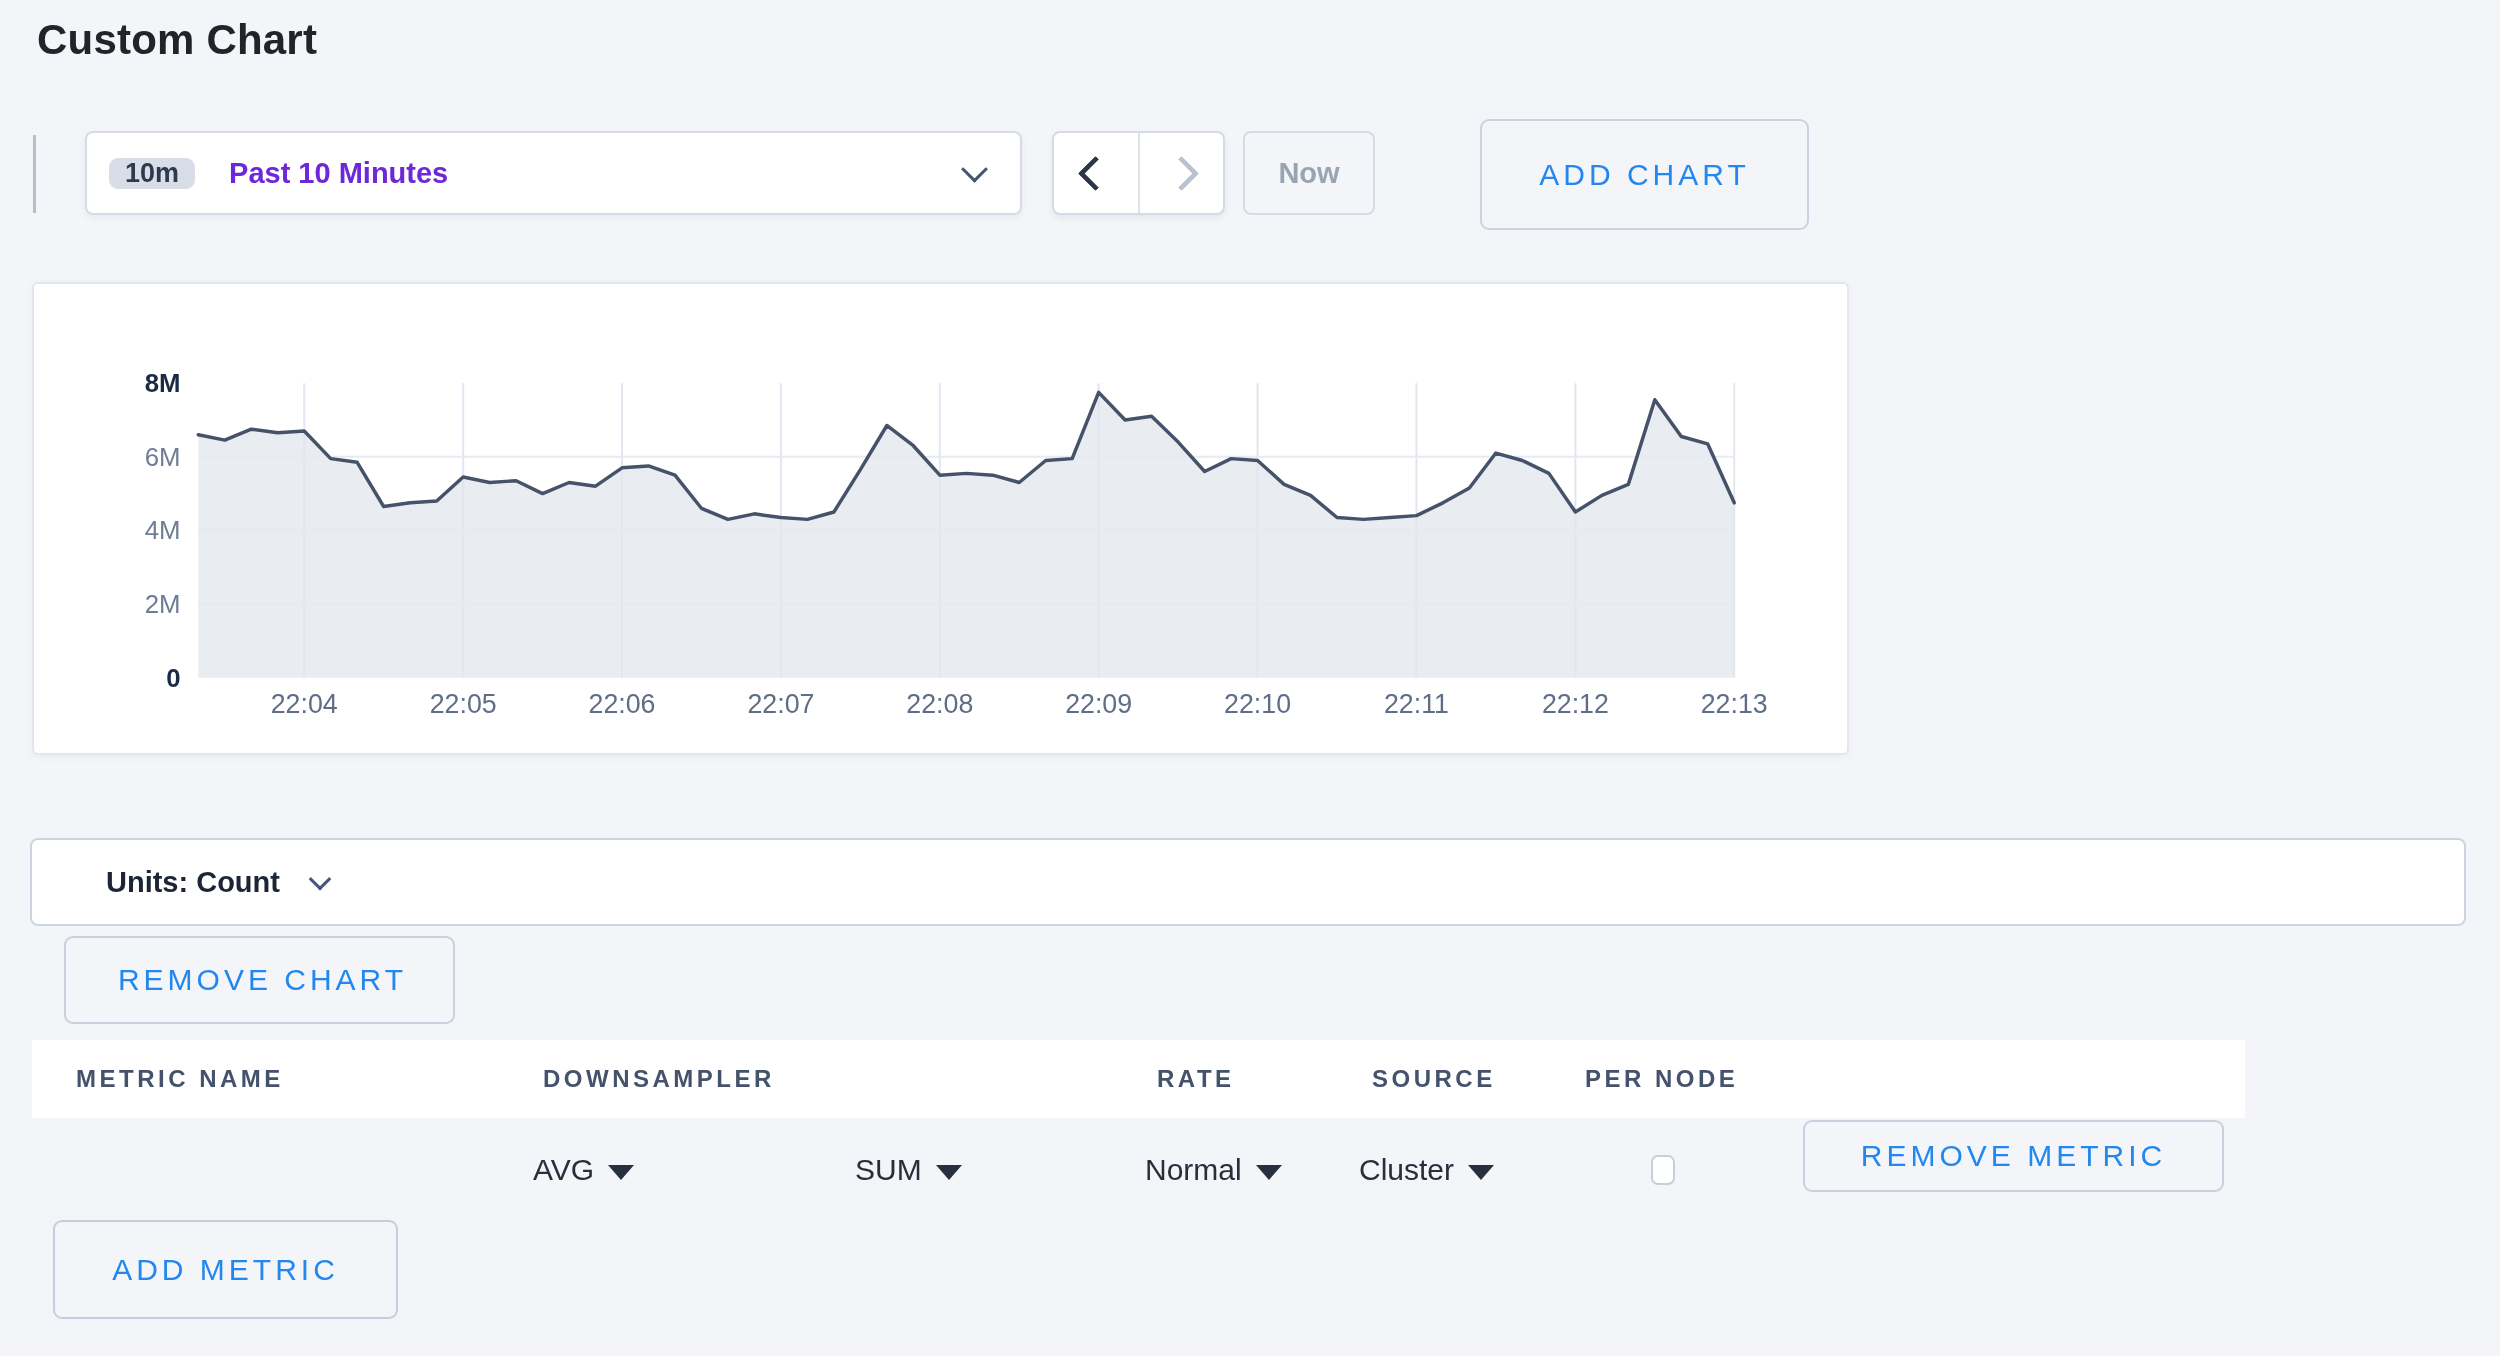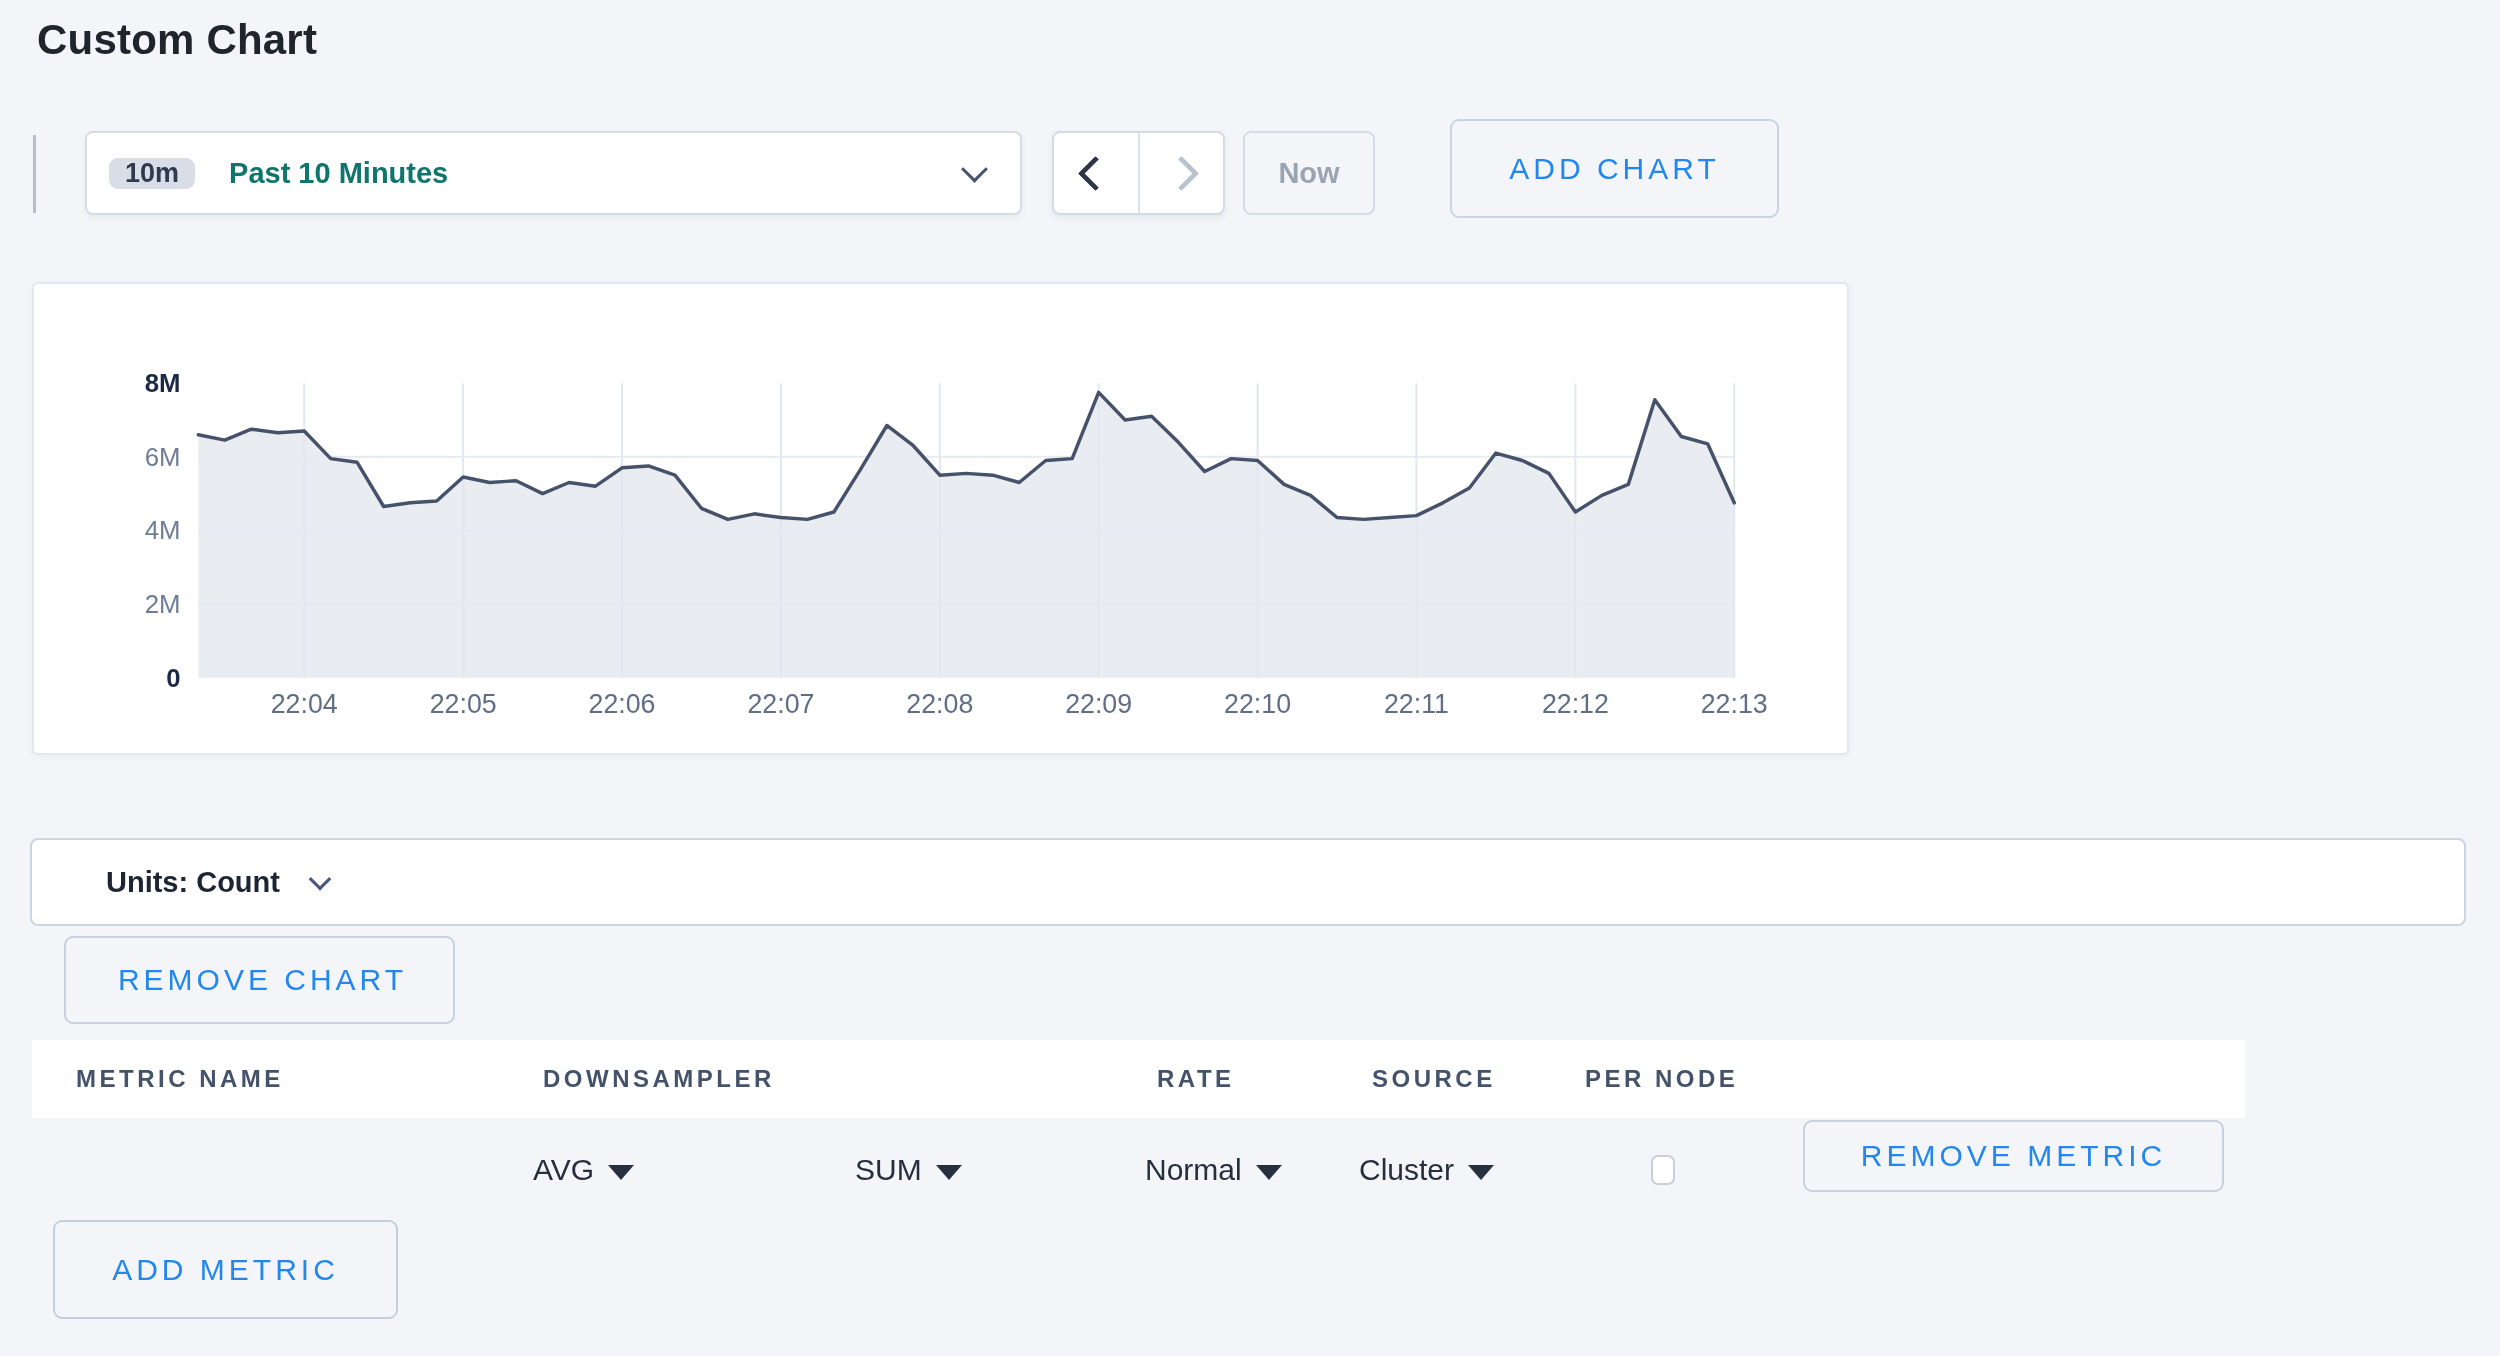--- a/index.html
+++ b/index.html
@@ -17,21 +17,21 @@
   .time-select{
     left:85px;top:131px;width:937px;height:84px;background:#fff;
     border:2px solid #d6dce6;border-radius:8px;box-sizing:border-box;
     display:flex;align-items:center;gap:34px;padding:0 36px 0 22px;
     box-shadow:0 3px 6px rgba(60,70,95,.06);cursor:pointer;
   }
   .time-badge{
     background:#d8dde7;border-radius:9px;padding:0 16px;
     font-size:27px;font-weight:700;color:#2e3a4d;
   }
-  .time-label{font-size:29px;font-weight:700;color:#0f766e;flex:1;}
+  .time-label{font-size:29px;font-weight:700;color:#6d28d9;flex:1;}
   .chev{display:inline-block;border-style:solid;border-color:#45546e;}
   .chev-down{width:16px;height:16px;border-width:0 3px 3px 0;transform:rotate(45deg) translate(-3px,-3px);}
   .pager{
     left:1052px;top:131px;width:173px;height:84px;background:#fff;
     border:2px solid #d5dbe5;border-radius:8px;box-sizing:border-box;
     display:flex;box-shadow:0 3px 6px rgba(60,70,95,.08);
   }
   .pager-btn{flex:1;display:flex;align-items:center;justify-content:center;cursor:pointer;}
   .pager-btn + .pager-btn{border-left:2px solid #dde2ea;}
   .chev-left{width:20px;height:20px;border-width:0 0 5px 5px;border-color:#2b3646;transform:rotate(45deg);border-radius:2px;}
@@ -41,21 +41,21 @@
     border:2px solid #d6dce6;border-radius:8px;box-sizing:border-box;
     display:flex;align-items:center;justify-content:center;
     font-size:29px;font-weight:700;color:#99a4b2;cursor:default;
   }
   .blue-btn{
     border:2px solid #c9d1de;border-radius:9px;box-sizing:border-box;
     display:flex;align-items:center;justify-content:center;
     color:#2287ee;font-size:30px;font-weight:500;letter-spacing:4px;cursor:pointer;
     background:transparent;
   }
-  .add-chart{left:1450px;top:119px;width:329px;height:99px;border-color:#ccd3e0;}
+  .add-chart{left:1480px;top:119px;width:329px;height:111px;border-color:#ccd3e0;}
   
   .chart-card{
     left:32px;top:282px;width:1817px;height:473px;background:#fff;
     border:2px solid #e2e6ee;border-radius:6px;box-sizing:border-box;
     box-shadow:0 2px 8px rgba(40,50,70,.05);
   }
   .chart-card svg{position:absolute;left:0;top:0;width:100%;height:100%;}
   .vgrid{stroke:#e1e6f0;stroke-width:2;}
   .hgrid{stroke:#e6eaf2;stroke-width:2;}
   .xlab{fill:#5f6e85;font-size:27px;text-anchor:middle;font-family:"Liberation Sans",sans-serif;}

